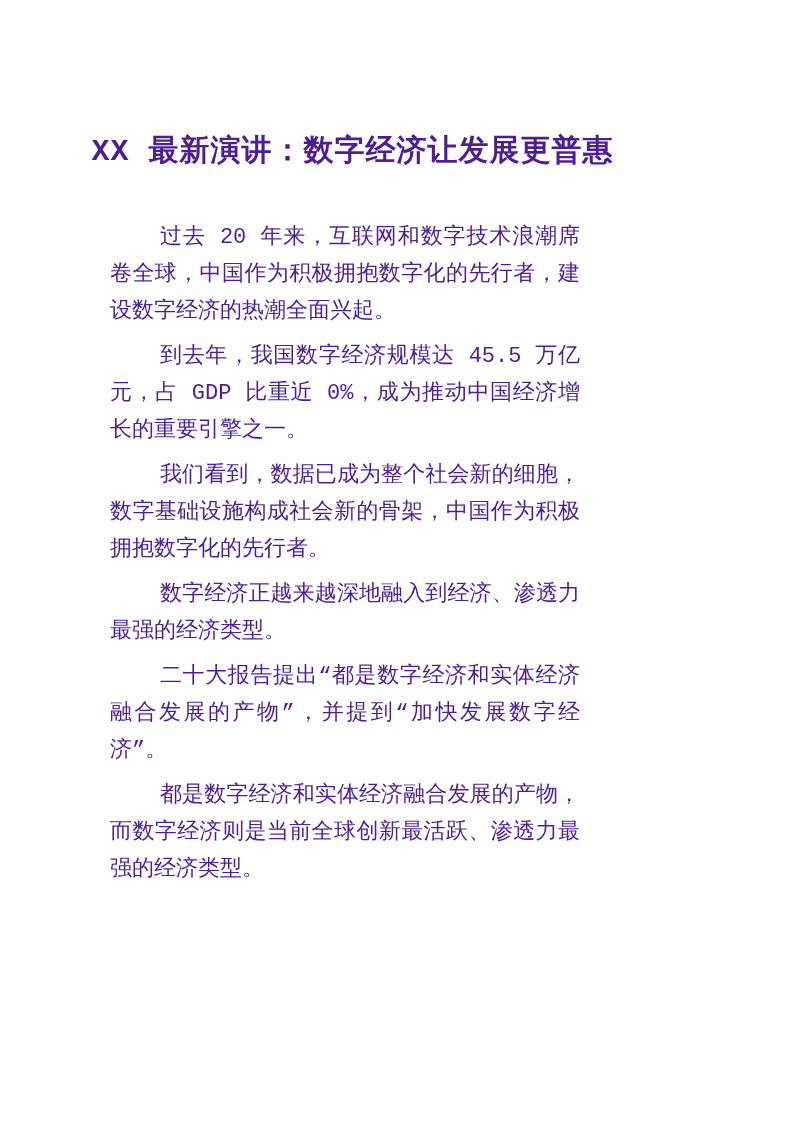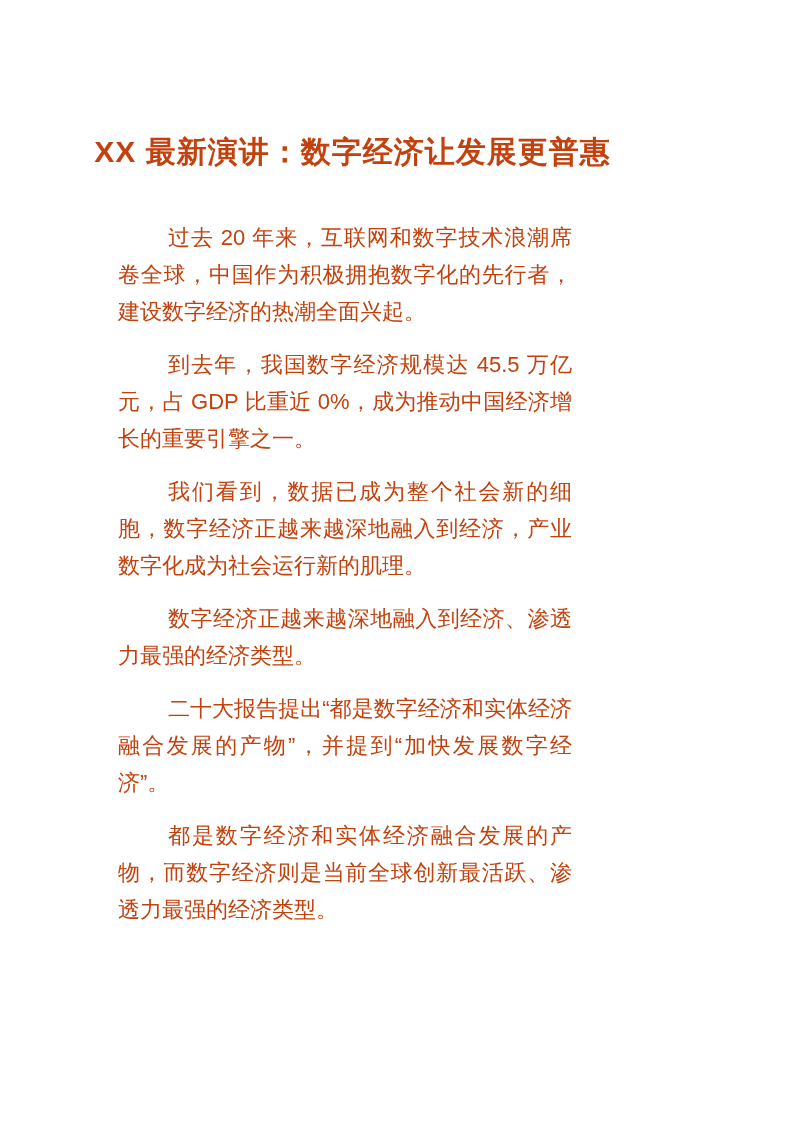--- a/index.html
+++ b/index.html
@@ -6,54 +6,54 @@
     margin: 0;
     padding: 0;
     background: #ffffff;
   }
   .page {
     position: relative;
     width: 705px;
     height: 1122px;
     background: #ffffff;
     overflow: hidden;
-    font-family: Liberation Sans, sans-serif;
-    color: #c2410c;
+    font-family: Liberation Mono, monospace;
+    color: #4c1d95;
     box-sizing: border-box;
   }
   .doc-title {
     margin: 0;
     padding: 133px 60px 0 60px;
     text-align: center;
     font-size: 30px;
     font-weight: 700;
     line-height: 38px;
     letter-spacing: 1px;
   }
   .doc-body {
     margin-top: 48px;
     padding: 0 117px 0 102px;
     font-size: 22px;
     line-height: 37px;
     text-align: justify;
     text-justify: inter-character;
   }
   .doc-body p {
-    margin: 16px;
+    margin: 8px;
     padding: 0;
     text-indent: 50px;
   }
 </style>
 </head>
 <body>
 
 <div class="page">
   <h1 class="doc-title">XX 最新演讲：数字经济让发展更普惠</h1>
 
   <div class="doc-body">
     <p>过去 20 年来，互联网和数字技术浪潮席卷全球，中国作为积极拥抱数字化的先行者，建设数字经济的热潮全面兴起。</p>
     <p>到去年，我国数字经济规模达 45.5 万亿元，占 GDP 比重近 0%，成为推动中国经济增长的重要引擎之一。</p>
-    <p>我们看到，数据已成为整个社会新的细胞，数字经济正越来越深地融入到经济，产业数字化成为社会运行新的肌理。</p>
+    <p>我们看到，数据已成为整个社会新的细胞，数字基础设施构成社会新的骨架，中国作为积极拥抱数字化的先行者。</p>
     <p>数字经济正越来越深地融入到经济、渗透力最强的经济类型。</p>
     <p>二十大报告提出“都是数字经济和实体经济融合发展的产物”，并提到“加快发展数字经济”。</p>
     <p>都是数字经济和实体经济融合发展的产物，而数字经济则是当前全球创新最活跃、渗透力最强的经济类型。</p>
   </div>
 </div>
 
 </body></html>

